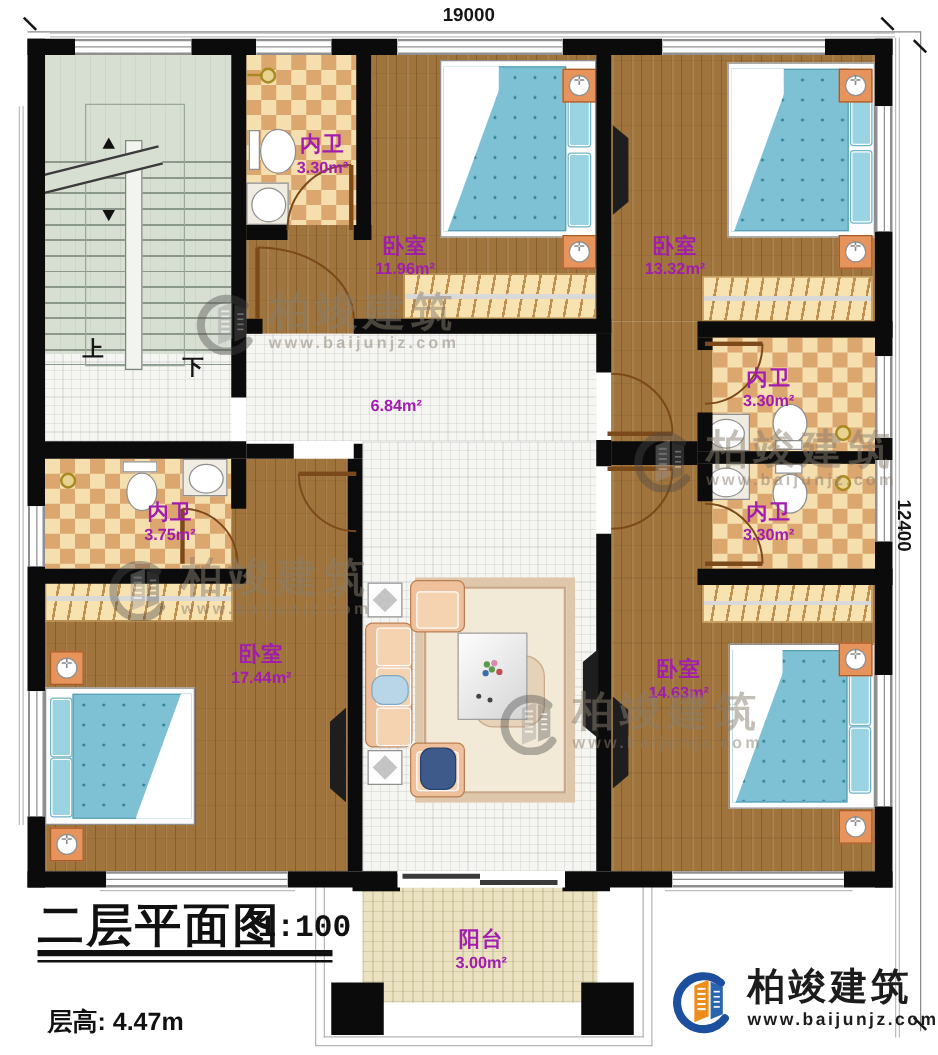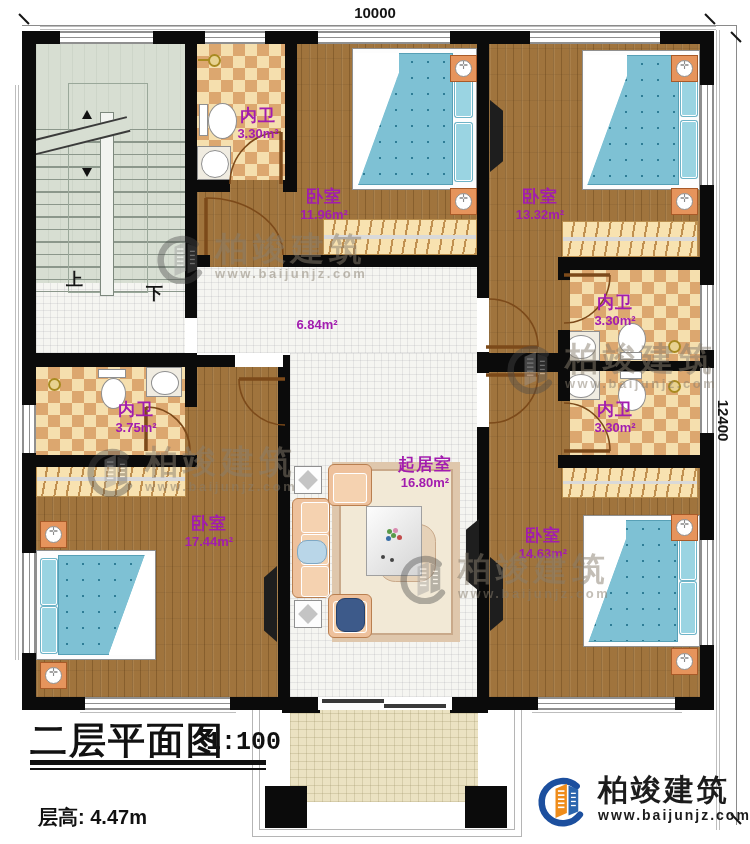--- a/index.html
+++ b/index.html
@@ -116,21 +116,21 @@
   <div class="abs sline" style="left:532px;top:712px;width:150px;height:1px"></div>
   <div class="abs balline" style="left:252px;top:705px;width:268px;height:131px"></div>
   <div class="abs balline" style="left:259px;top:705px;width:254px;height:124px"></div>
 
   <div class="dimline" style="left:22px;top:25px;width:714px;height:1px"></div>
   <div class="dimline" style="left:736px;top:25px;width:1px;height:800px"></div>
   <div class="tick" style="left:17px;top:18px"></div>
   <div class="tick" style="left:703px;top:18px"></div>
   <div class="tick" style="left:729px;top:36px"></div>
   <div class="tick" style="left:729px;top:818px"></div>
-  <div class="dimtxt" style="left:330px;top:4px;width:90px;text-align:center">10000</div>
+  <div class="dimtxt" style="left:330px;top:4px;width:90px;text-align:center">19000</div>
   <div class="dimtxt" style="left:692px;top:412px;width:62px;text-align:center;transform:rotate(90deg)">12400</div>
 
   <div class="abs sfloor" style="left:36px;top:44px;width:149px;height:243px"></div>
   <div class="abs wood" style="left:197px;top:44px;width:280px;height:223px"></div>
   <div class="abs wood" style="left:489px;top:44px;width:211px;height:213px"></div>
   <div class="abs wood" style="left:489px;top:257px;width:211px;height:440px"></div>
   <div class="abs wood" style="left:36px;top:367px;width:242px;height:330px"></div>
   <div class="abs wfloor" style="left:36px;top:283px;width:149px;height:70px"></div>
   <div class="abs wfloor" style="left:197px;top:267px;width:280px;height:86px"></div>
   <div class="abs wfloor" style="left:290px;top:353px;width:187px;height:344px"></div>
@@ -364,27 +364,27 @@
       <div class="ar">3.30m²</div>
   </div>
   <div class="rlabel" style="left:91px;top:400px;width:90px">
     <div class="nm">内卫</div>
       <div class="ar">3.75m²</div>
   </div>
   <div class="rlabel" style="left:164px;top:514px;width:90px">
     <div class="nm">卧室</div>
       <div class="ar">17.44m²</div>
   </div>
-  <div class="rlabel" style="left:380px;top:455px;width:90px">
-    <div class="nm">起居室</div>
-      <div class="ar">16.80m²</div>
-  </div>
   <div class="rlabel" style="left:498px;top:526px;width:90px">
     <div class="nm">卧室</div>
       <div class="ar">14.63m²</div>
+  </div>
+  <div class="rlabel" style="left:340px;top:742px;width:90px">
+    <div class="nm">阳台</div>
+      <div class="ar">3.00m²</div>
   </div>
   <div class="stxt" style="left:66px;top:268px">上</div>
   <div class="stxt" style="left:146px;top:282px">下</div>
 
   <div class="wm" style="left:155px;top:232px">
     <svg>
         <use href="#bjlogo"></use>
       </svg>
     <div>
         <div class="t1">柏竣建筑</div>

